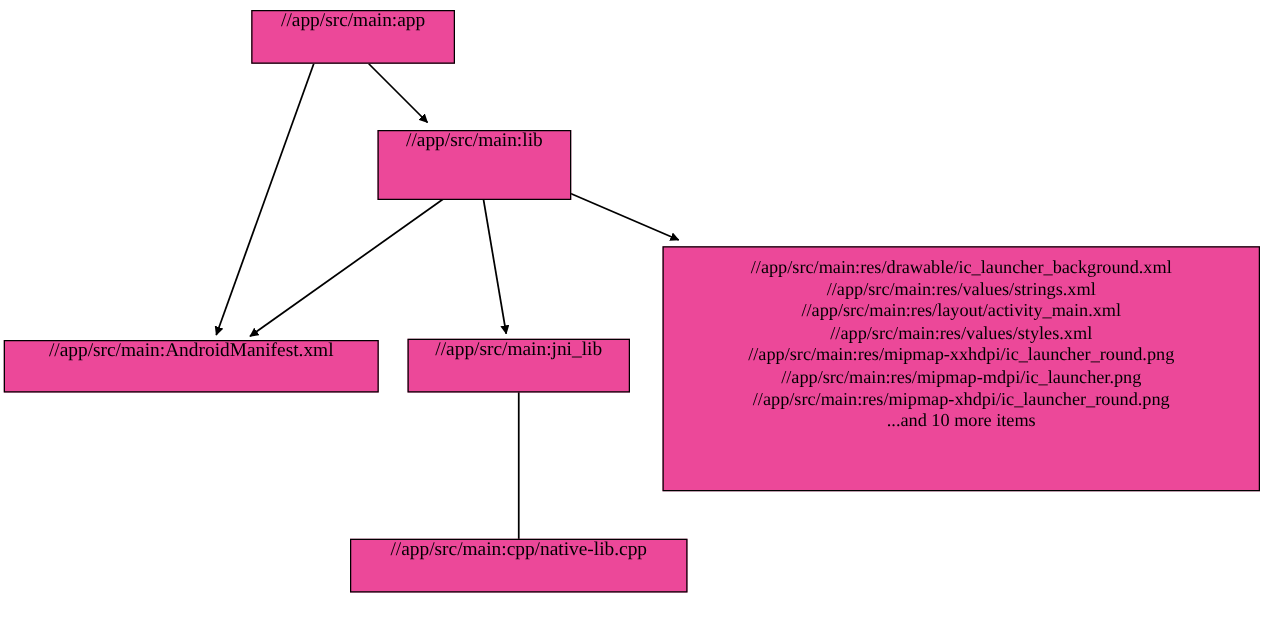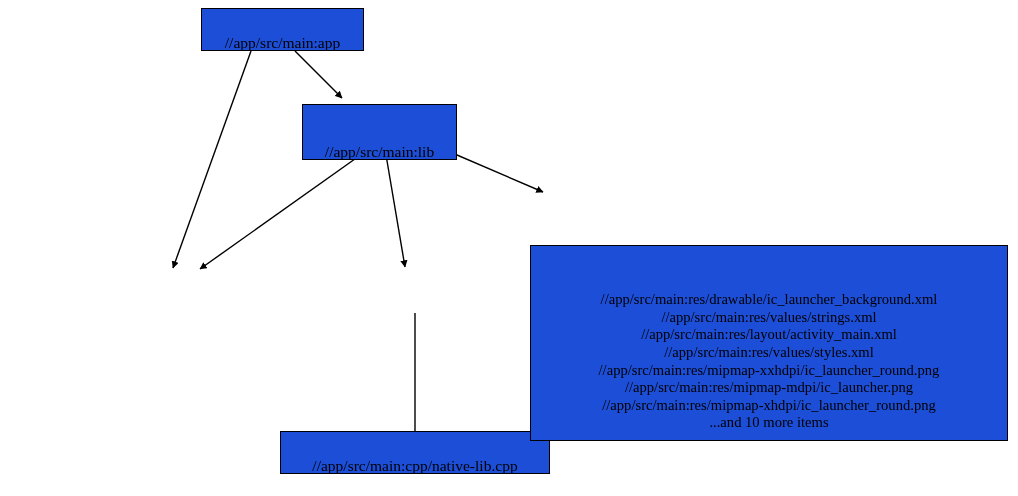--- a/index.html
+++ b/index.html
@@ -20,23 +20,23 @@
     left: 0;
     top: 0;
     width: 1018px;
     height: 496px;
     pointer-events: none;
   }
   .node {
     position: absolute;
     box-sizing: border-box;
     border: 1px solid #000000;
-    background: #1d4ed8;
+    background: #ec4899;
     display: flex;
-    align-items: flex-end;
+    align-items: flex-start;
     justify-content: center;
     color: #000000;
     font-size: 15.5px;
     line-height: 1.0;
     white-space: nowrap;
     z-index: 2;
   }
   .node-label {
     display: block;
     text-align: center;
@@ -95,27 +95,33 @@
   </svg>
 
   <div class="node" style="left:201px; top:8px; width:163px; height:43px;">
     <span class="node-label">//app/src/main:app</span>
   </div>
 
   <div class="node" style="left:302px; top:104px; width:155px; height:56px;">
     <span class="node-label">//app/src/main:lib</span>
   </div>
 
+  <div class="node" style="left:3px; top:272px; width:300px; height:42px;">
+    <span class="node-label">//app/src/main:AndroidManifest.xml</span>
+  </div>
 
+  <div class="node" style="left:326px; top:271px; width:178px; height:43px;">
+    <span class="node-label">//app/src/main:jni_lib</span>
+  </div>
 
   <div class="node" style="left:280px; top:431px; width:270px; height:43px;">
     <span class="node-label">//app/src/main:cpp/native-lib.cpp</span>
   </div>
 
-  <div class="node multiline" style="left:530px; top:197px; width:478px; height:196px;margin-top:48px;">
+  <div class="node multiline" style="left:530px; top:197px; width:478px; height:196px;">
     <span class="node-label">
       <span class="ml-line">//app/src/main:res/drawable/ic_launcher_background.xml</span>
       <span class="ml-line">//app/src/main:res/values/strings.xml</span>
       <span class="ml-line">//app/src/main:res/layout/activity_main.xml</span>
       <span class="ml-line">//app/src/main:res/values/styles.xml</span>
       <span class="ml-line">//app/src/main:res/mipmap-xxhdpi/ic_launcher_round.png</span>
       <span class="ml-line">//app/src/main:res/mipmap-mdpi/ic_launcher.png</span>
       <span class="ml-line">//app/src/main:res/mipmap-xhdpi/ic_launcher_round.png</span>
       <span class="ml-line">...and 10 more items</span>
     </span>

